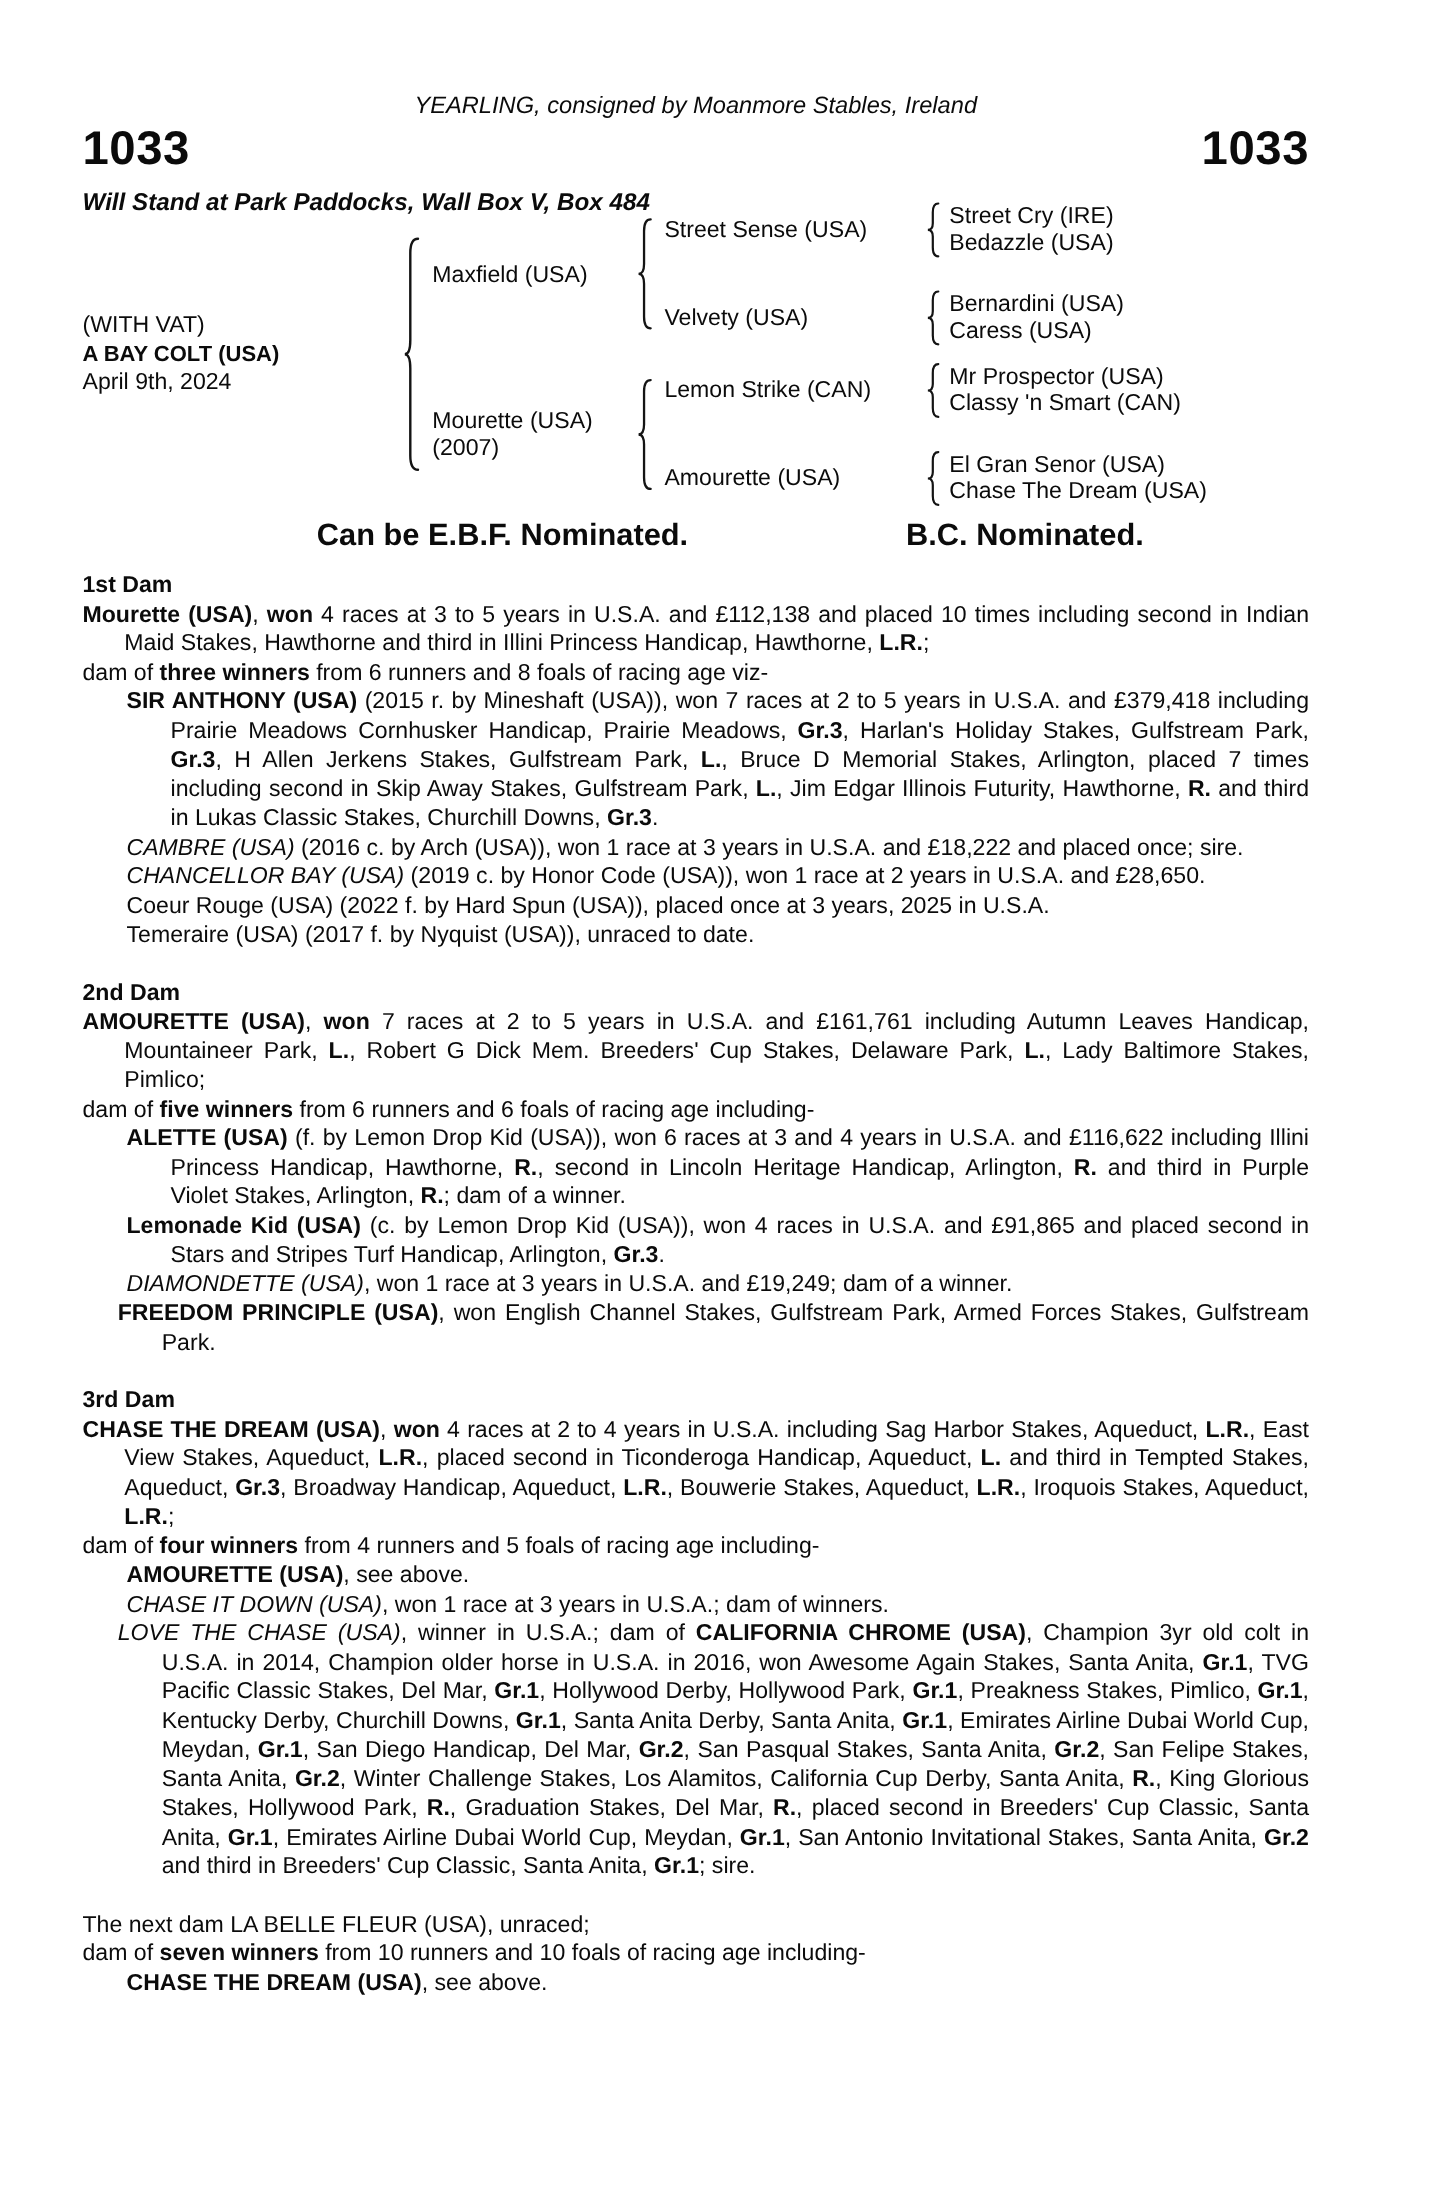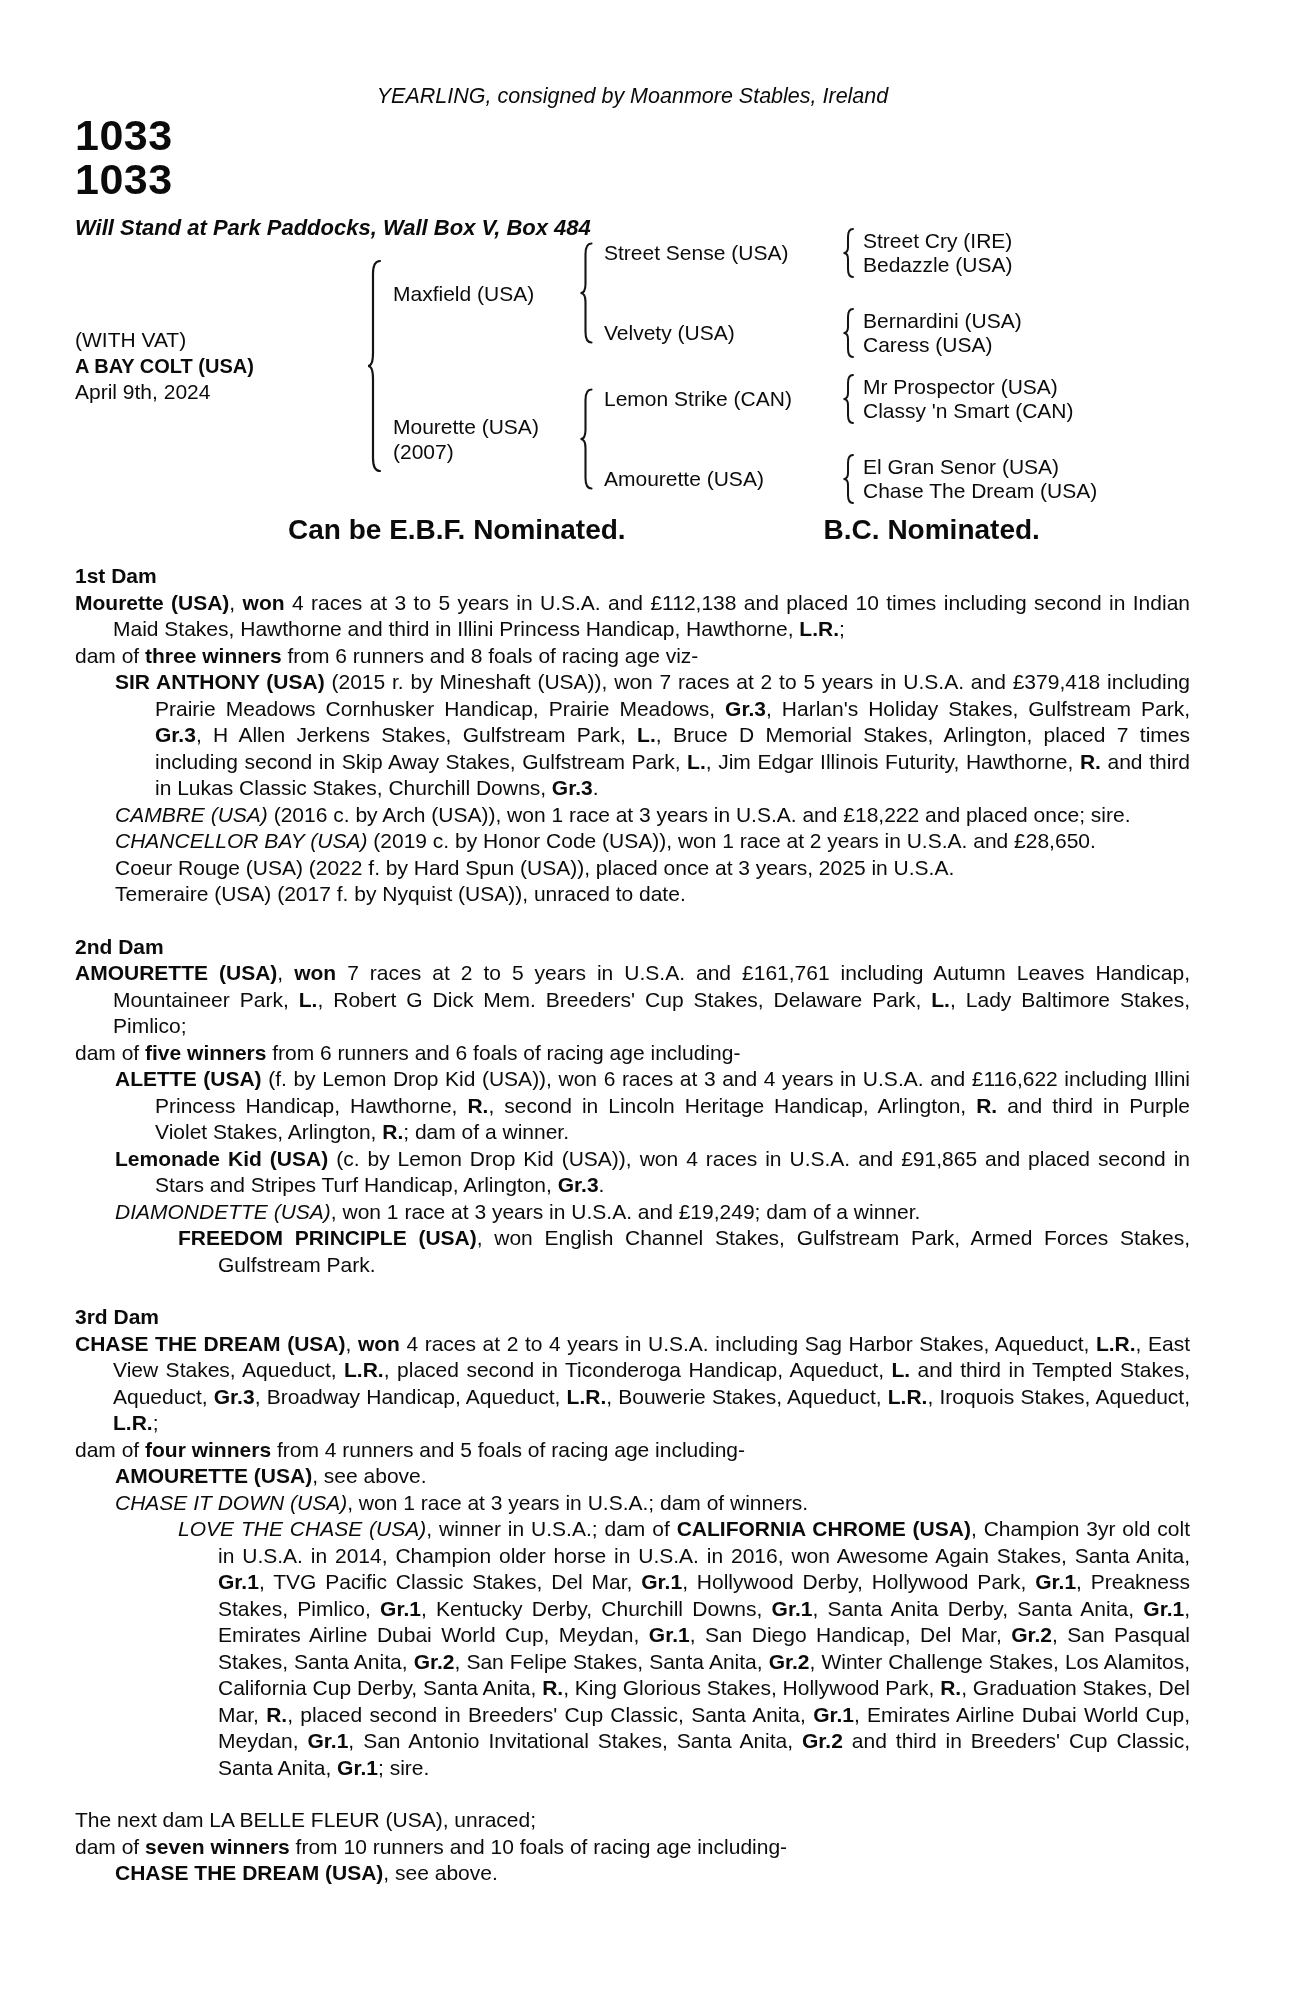--- a/index.html
+++ b/index.html
@@ -5,21 +5,21 @@
   html,body{margin:0;padding:0;}
   body{
     width:1315px;height:2000px;overflow:hidden;background:#ffffff;color:#0b0b0b;
     font-family:"Liberation Sans","DejaVu Sans",sans-serif;
     -webkit-font-smoothing:antialiased;
     box-sizing:border-box;
     padding:83px 125px 0 75px;
   }
   .consignor{ text-align:center; font-style:italic; font-size:21.5px; line-height:26px; }
   .lot-row{ display:flex; justify-content:space-between; align-items:flex-start;
-    margin-top:4px; font-weight:700; font-size:43px; line-height:44px; letter-spacing:.5px;flex-direction:column;}
+    margin-top:4px; font-weight:700; font-size:43px; line-height:44px; letter-spacing:.5px;}
   .will-stand{ font-weight:700; font-size:22px; line-height:26px; margin-top:14px;font-style:italic; }
 
   
   .pedigree{ display:flex; align-items:center; margin-top:-14px; font-size:21px; }
   .subject{ width:292px; line-height:26px; }
   .subject .name{ font-weight:700; font-size:20px; }
   .brace{ flex:0 0 auto; display:flex; align-items:center; }
   .brace svg{ display:block; }
   .gen2col{ display:flex; flex-direction:column; row-gap:14px; flex:1; }
   .gen2unit{ display:flex; align-items:center; }
@@ -34,21 +34,21 @@
   .noms .bc{ margin-left:198px; }
 
   
   #sections{ margin-top:20px; font-size:21px; line-height:26.5px; }
   .section{ margin-top:26px; }
   .section:first-child{ margin-top:0; }
   .dam-heading{ font-weight:700; }
   .para{ margin:0; text-align:justify; }
   .ind0{ padding-left:38px; text-indent:-38px; }
   .ind1{ margin-left:40px; padding-left:40px; text-indent:-40px; }
-  .ind2{ margin-left:103px; padding-left:40px; text-indent:-40px; }
+  .ind2{ margin-left:32px; padding-left:40px; text-indent:-40px; }
   .b{ font-weight:700; }
   .i{ font-style:italic; }
 </style>
 </head>
 <body>
 
 <div class="consignor">YEARLING, consigned by Moanmore Stables, Ireland</div>
 
 <div class="lot-row">
   <span>1033</span>

